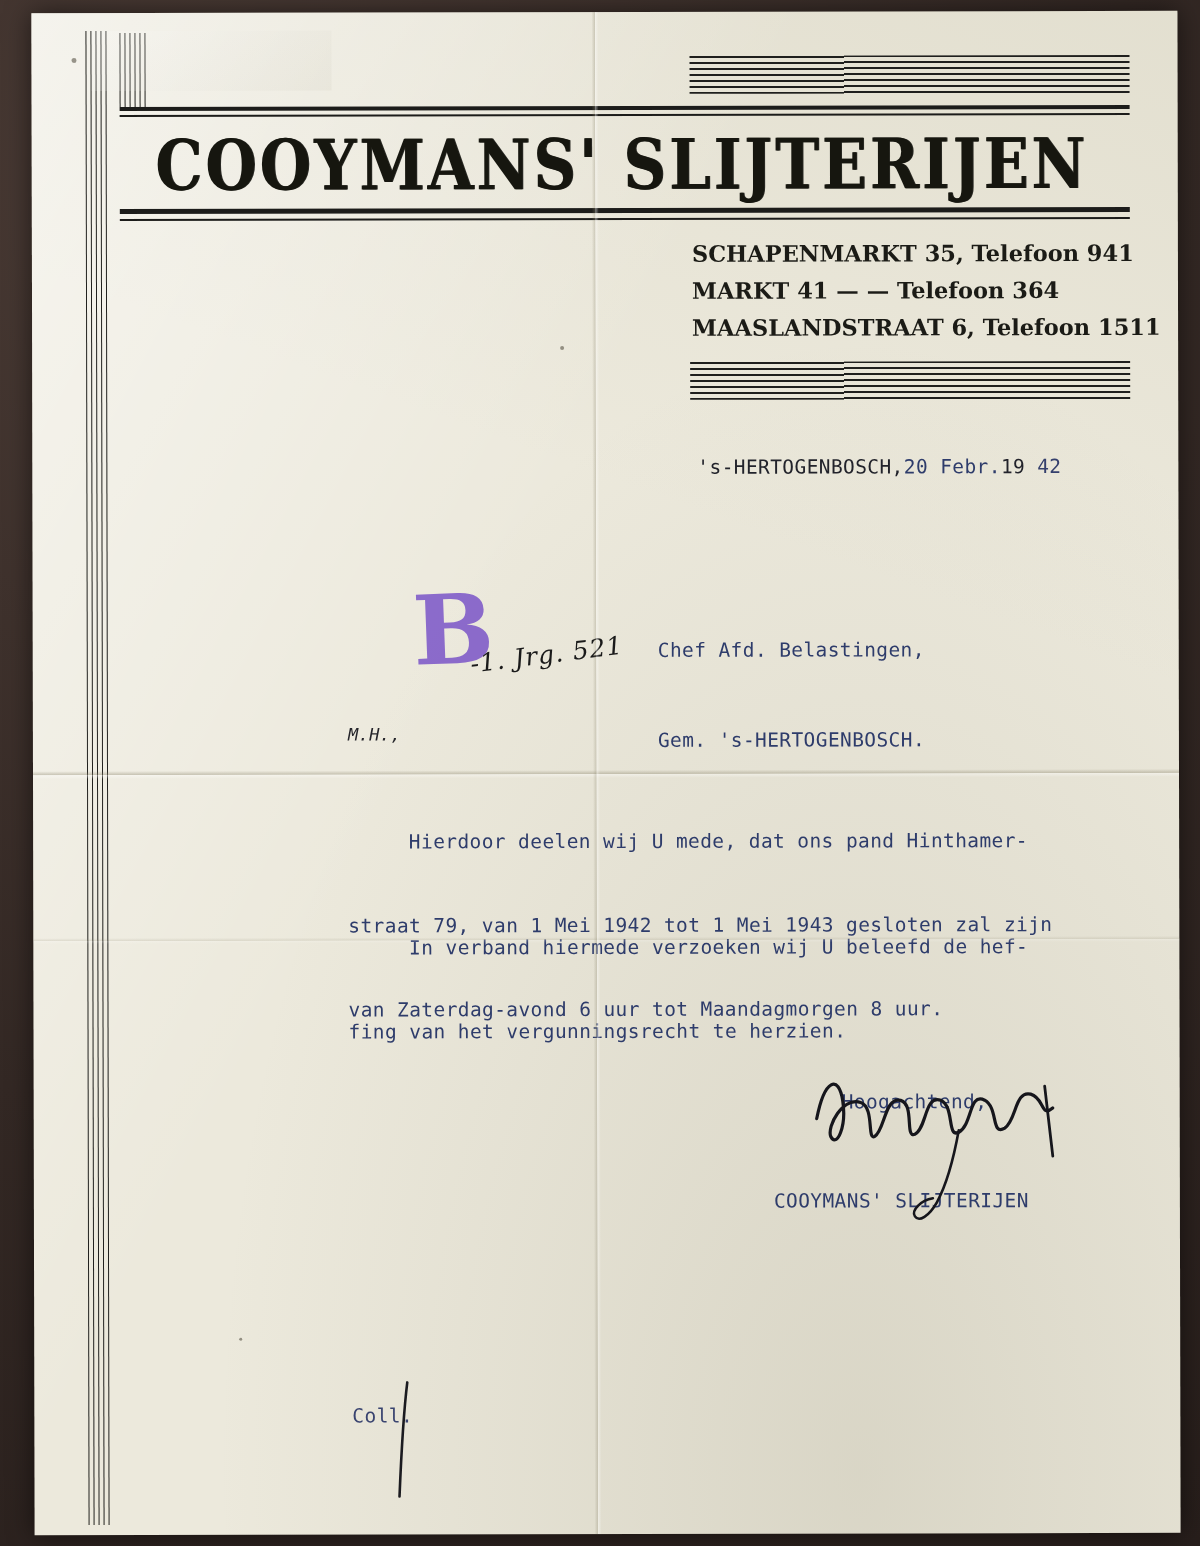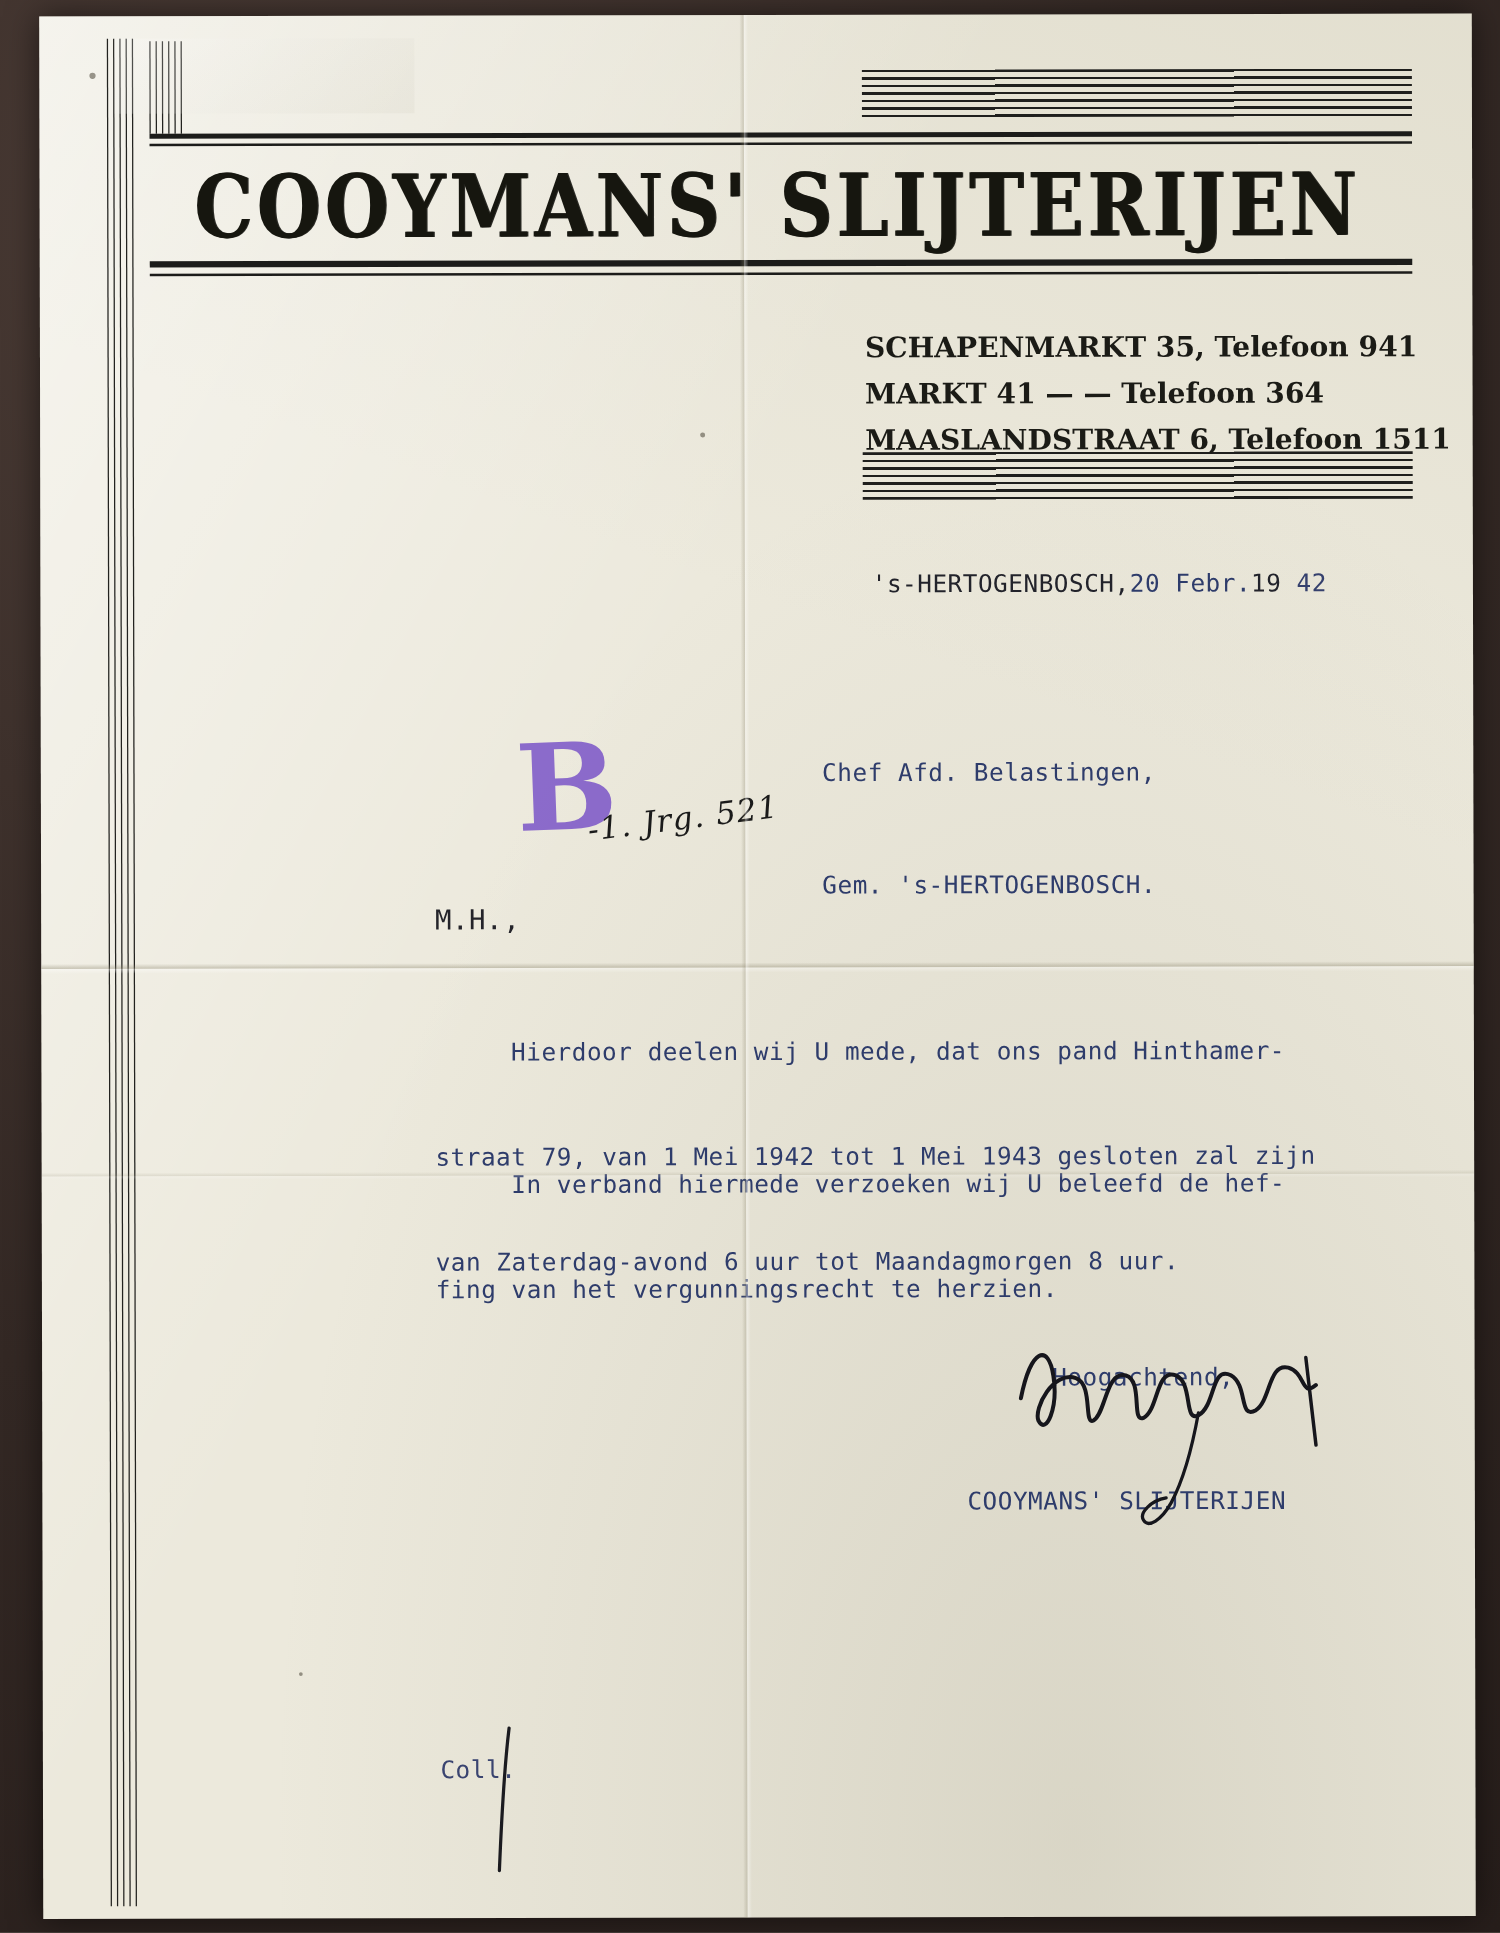--- a/index.html
+++ b/index.html
@@ -128,60 +128,60 @@
   }
 
   
   .address-block {
     position: absolute;
     left: 660px;
     top: 224px;
     width: 452px;
     font-family: "DejaVu Serif", serif;
     color: #1b1b16;
-    margin-top: 25px;
   }
   .addr-line {
     font-size: 22.5px;
     font-weight: bold;
     line-height: 37px;
     white-space: nowrap;
   }
 
   
   .typed {
     font-family: "DejaVu Sans Mono", monospace;
     color: #2e3c6b;
     font-size: 19.5px;
     letter-spacing: 0.4px;
     white-space: pre;
   }
   .typed-dark {
     font-family: "DejaVu Sans Mono", monospace;
     color: #24242a;
-    font-size: 22px;
+    font-size: 17px;
     letter-spacing: 0.4px;
     white-space: pre;
+    font-style: italic;
   }
 
   .dateline {
     position: absolute;
     left: 665px;
     top: 444px;
     white-space: nowrap;
   }
   .dateline .place { color: #22232b; }
   .dateline .date { color: #2e3c6b; }
   .dateline .yr { color: #22232b; }
   .dateline .yr2 { color: #35406d; margin-left: 12px; }
 
   .recipient {
     position: absolute;
     left: 625px;
-    top: 532px;
+    top: 564px;
     line-height: 30px;
     text-align: right;
   }
 
   .salutation {
     position: absolute;
     left: 315px;
     top: 712px;
   }
 

